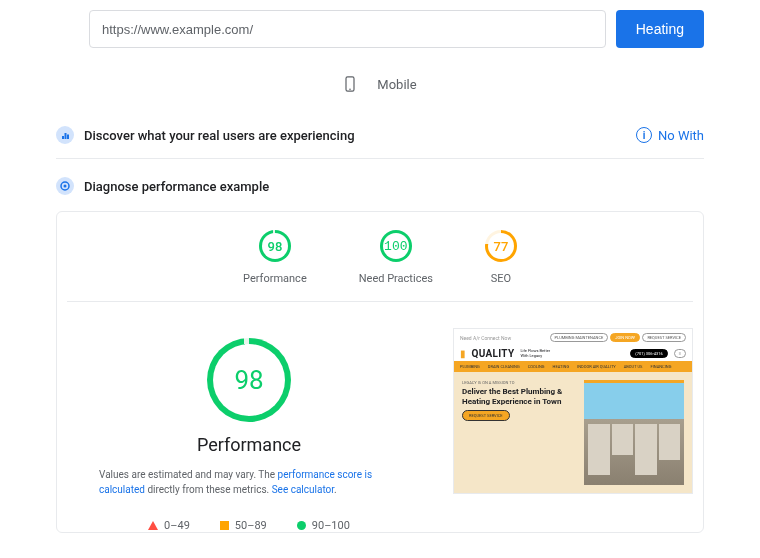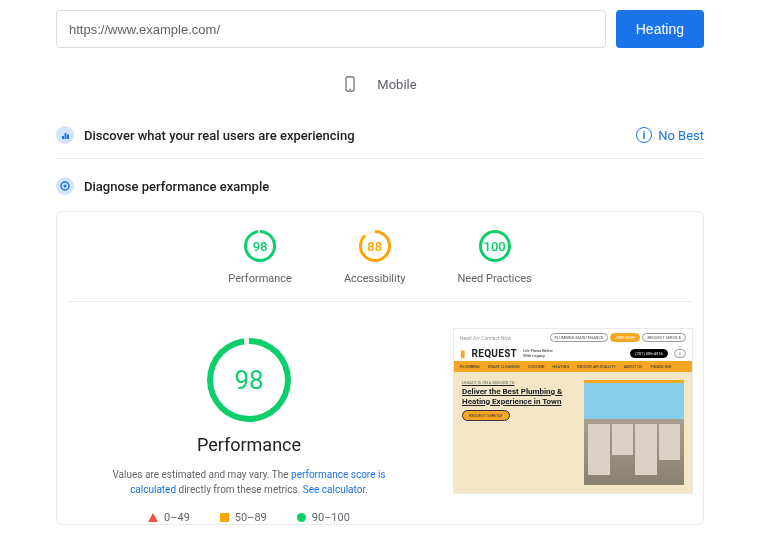--- a/index.html
+++ b/index.html
@@ -13,20 +13,21 @@
 .container { padding: 10px 56px 0 56px; }
 .report-title {
   font-size: 20px;
   font-weight: 400;
   margin-bottom: 12px;
 }
 .url-row {
   display: flex;
   gap: 10px;
   margin-bottom: 20px;
+  margin-left: 33px;
 }
 .url-input {
   flex: 1;
   height: 38px;
   border: 1px solid #dadce0;
   border-radius: 4px;
   padding: 0 12px;
   font-size: 13px;
   color: #5f6368;
 }
@@ -139,21 +140,21 @@
   position: absolute;
   inset: 3px;
   border-radius: 50%;
   background: #fff;
 }
 .gauge-ring span { position: relative; z-index: 1; }
 .ring-green { background: conic-gradient(#0cce6b 0% 98%, #e8f5ed 98% 100%); }
 .ring-green span { color: #0cce6b; }
 .ring-orange-88 { background: conic-gradient(#ffa400 0% 88%, #fff4e0 88% 100%); }
 .ring-orange-88 span { color: #ffa400; }
-.ring-green-100 { background: conic-gradient(#0cce6b 0% 100%); }
+.ring-green-100 { background: conic-gradient(#0cce6b 0% 100%); font-family: Liberation Mono, monospace; }
 .ring-green-100 span { color: #0cce6b; }
 .ring-orange-77 { background: conic-gradient(#ffa400 0% 77%, #fff4e0 77% 100%); }
 .ring-orange-77 span { color: #ffa400; }
 .card-divider {
   border: none;
   border-top: 1px solid #e8eaed;
   margin: 12px 10px 16px 10px;
 }
 .main-row {
   display: flex;
@@ -188,24 +189,23 @@
   position: relative;
   z-index: 1;
   font-size: 26px;
   color: #0cce6b;
   font-weight: 400;
 }
 .perf-title { font-size: 18px; font-weight: 400; margin-bottom: 12px; }
 .perf-desc {
   font-size: 10px;
   color: #5f6368;
-  text-align: center;
   line-height: 1.5;
   max-width: 300px;
-  margin-bottom: 14px;
+  margin-bottom: 22px;
 }
 .perf-desc a { color: #1a73e8; text-decoration: none; }
 .legend {
   display: flex;
   gap: 30px;
   font-size: 11px;
   color: #5f6368;
   align-items: center;
 }
 .legend-item { display: flex; align-items: center; gap: 6px; }
@@ -261,21 +261,21 @@
   font-size: 4px;
   color: #333;
 }
 .prev-hero {
   flex: 1;
   background: #f5e6c8;
   padding: 8px;
   display: flex;
   gap: 6px;
 }
-.prev-hero-left { flex: 1; text-decoration: underline; }
+.prev-hero-left { flex: 1; }
 .prev-hero-sub { font-size: 4px; color: #666; }
 .prev-hero-title { font-size: 8px; font-weight: 700; line-height: 1.2; margin: 2px 0 4px; }
 .prev-cta {
   display: inline-block;
   background: #f5a623;
   border-radius: 8px;
   padding: 2px 6px;
   font-size: 4px;
   color: #333;
   border: 1px solid #333;
@@ -319,21 +319,21 @@
         <svg width="12" height="12" viewBox="0 0 12 12">
             <rect x="3" y="7" width="2" height="3" fill="#1a73e8"></rect>
             <rect x="5.5" y="4" width="2" height="6" fill="#1a73e8"></rect>
             <rect x="8" y="5.5" width="2" height="4.5" fill="#1a73e8"></rect>
           </svg>
       </div>
       <span class="section-title">Discover what your real users are experiencing</span>
     </div>
     <div class="no-data">
       <span class="info-icon">i</span>
-      <span>No Best</span>
+      <span>No With</span>
     </div>
   </div>
 
   <hr class="divider">
 
   <div class="section-row">
     <div class="section-left">
       <div class="section-icon blue">
         <svg width="10" height="10" viewBox="0 0 10 10">
             <circle cx="5" cy="5" r="4" fill="none" stroke="#1a73e8" stroke-width="1.5"></circle>
@@ -346,30 +346,30 @@
 
   <div class="card">
     <div class="gauges">
       <div class="gauge">
         <div class="gauge-ring ring-green">
             <span>98</span>
           </div>
         <div class="gauge-label">Performance</div>
       </div>
       <div class="gauge">
-        <div class="gauge-ring ring-orange-88">
-            <span>88</span>
-          </div>
-        <div class="gauge-label">Accessibility</div>
-      </div>
-      <div class="gauge">
         <div class="gauge-ring ring-green-100">
             <span>100</span>
           </div>
         <div class="gauge-label">Need Practices</div>
+      </div>
+      <div class="gauge">
+        <div class="gauge-ring ring-orange-77">
+            <span>77</span>
+          </div>
+        <div class="gauge-label">SEO</div>
       </div>
     </div>
 
     <hr class="card-divider">
 
     <div class="main-row">
       <div class="perf-col">
         <div class="big-ring">
             <span>98</span>
           </div>
@@ -397,21 +397,21 @@
         <div class="prev-top">
           <span style="color:#999">Need A/r Connect Now</span>
           <div style="display:flex;gap:2px;align-items:center">
             <span class="prev-pill">PLUMBING MAINTENANCE</span>
             <span class="prev-pill orange">JOIN NOW!</span>
             <span class="prev-pill">REQUEST SERVICE</span>
           </div>
         </div>
         <div class="prev-logo-row">
           <span style="color:#f5a623;font-size:10px">▮</span>
-          <span class="prev-logo">REQUEST</span>
+          <span class="prev-logo">QUALITY</span>
           <div class="prev-tagline">
             <div>Life Flows Better</div>
             <div>With Legacy</div>
           </div>
           <div style="flex:1"></div>
           <span class="prev-pill black">(701) 306-4316</span>
           <span class="prev-pill">≡</span>
         </div>
         <div class="prev-nav">
           <span>PLUMBING</span>

